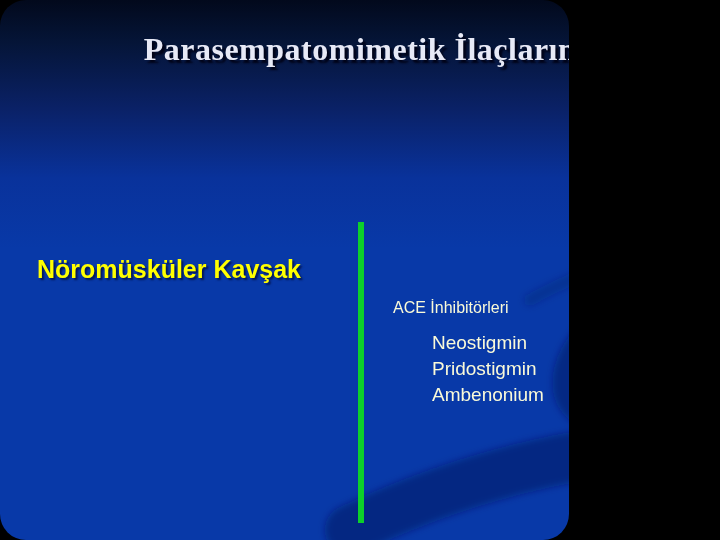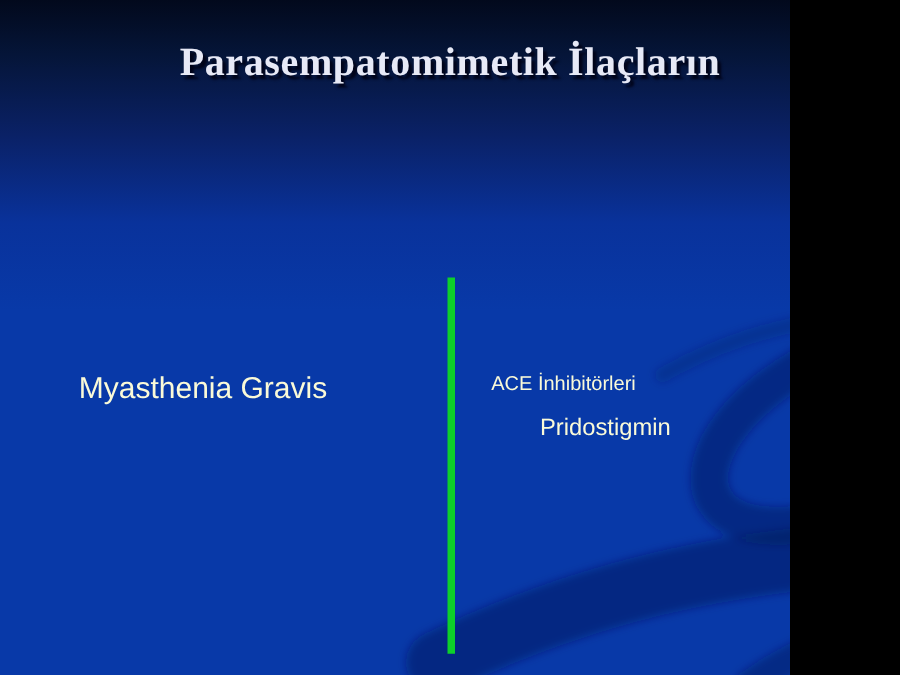--- a/index.html
+++ b/index.html
@@ -5,31 +5,32 @@
   html, body {
     margin: 0;
     padding: 0;
     width: 720px;
     height: 540px;
     overflow: hidden;
     background: #000;
   }
   .slide {
     position: relative;
-    width: 632px;
+    width: 569px;
     height: 540px;
     overflow: hidden;
     font-family: "Liberation Sans", sans-serif;
     background: linear-gradient(180deg,
       #02091c 0%,
       #051538 8%,
       #0a2166 20%,
       #09329b 33%,
       #0839a8 46%,
       #0839a8 100%);
+    border-radius: 26px;
   }
   .swirls {
     position: absolute;
     left: 0; top: 0;
     width: 720px; height: 540px;
     pointer-events: none;
   }
   .title {
     position: absolute;
     top: 26px;
@@ -101,26 +102,28 @@
       <path d="M 750 250 C 660 275, 600 310, 575 355 C 555 395, 575 425, 635 420 C 690 415, 730 425, 755 450" stroke="rgba(3,27,92,0.48)" stroke-width="30"></path>
       <path d="M 530 300 C 610 255, 690 245, 760 260" stroke="rgba(3,27,92,0.28)" stroke-width="12"></path>
       <path d="M 600 548 C 650 512, 700 500, 758 505" stroke="rgba(3,27,92,0.45)" stroke-width="24"></path>
     </g>
   </svg>
 
   <div class="title">
     <div>Parasempatomimetik İlaçların</div>
   </div>
 
+  <div class="left-heading">Nöromüsküler Kavşak</div>
 
   <div class="left-items">
-    <div>Myasthenia Gravis</div>
   </div>
 
   <div class="divider"></div>
 
   <div class="right-heading">ACE İnhibitörleri</div>
 
   <div class="right-items">
+    <div>Neostigmin</div>
     <div>Pridostigmin</div>
+    <div>Ambenonium</div>
   </div>
 
 </div>
 
 </body></html>

